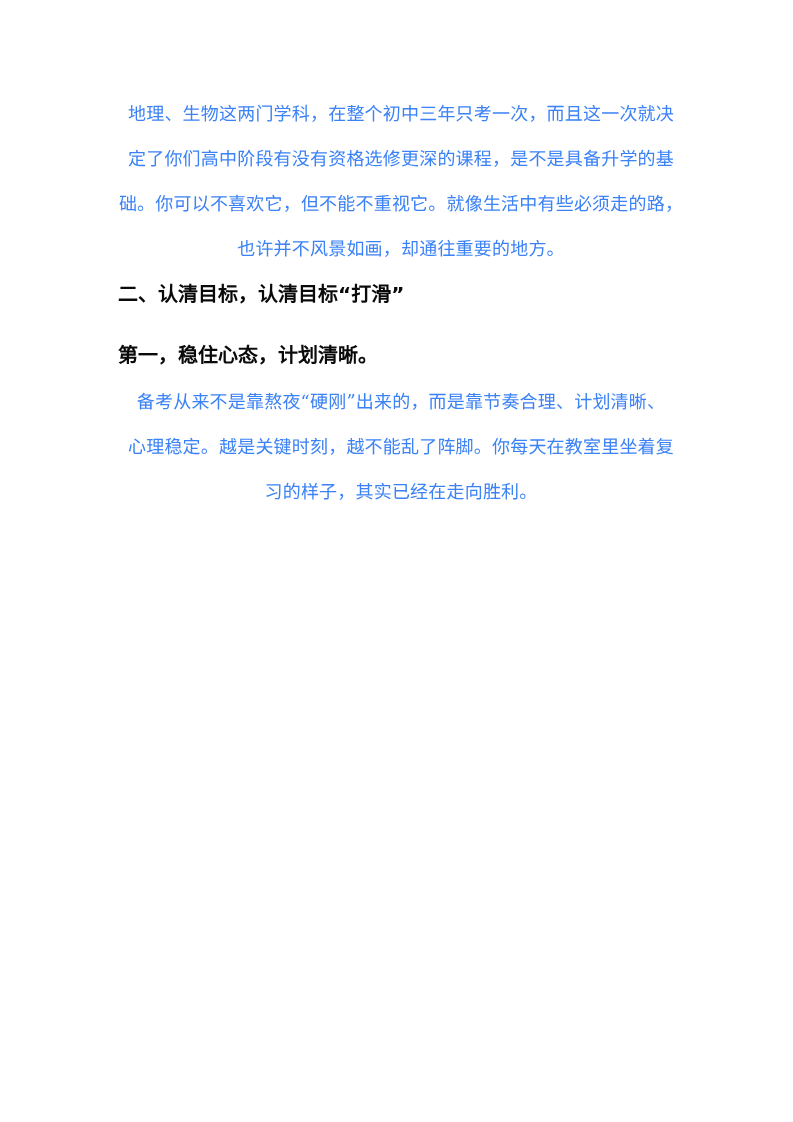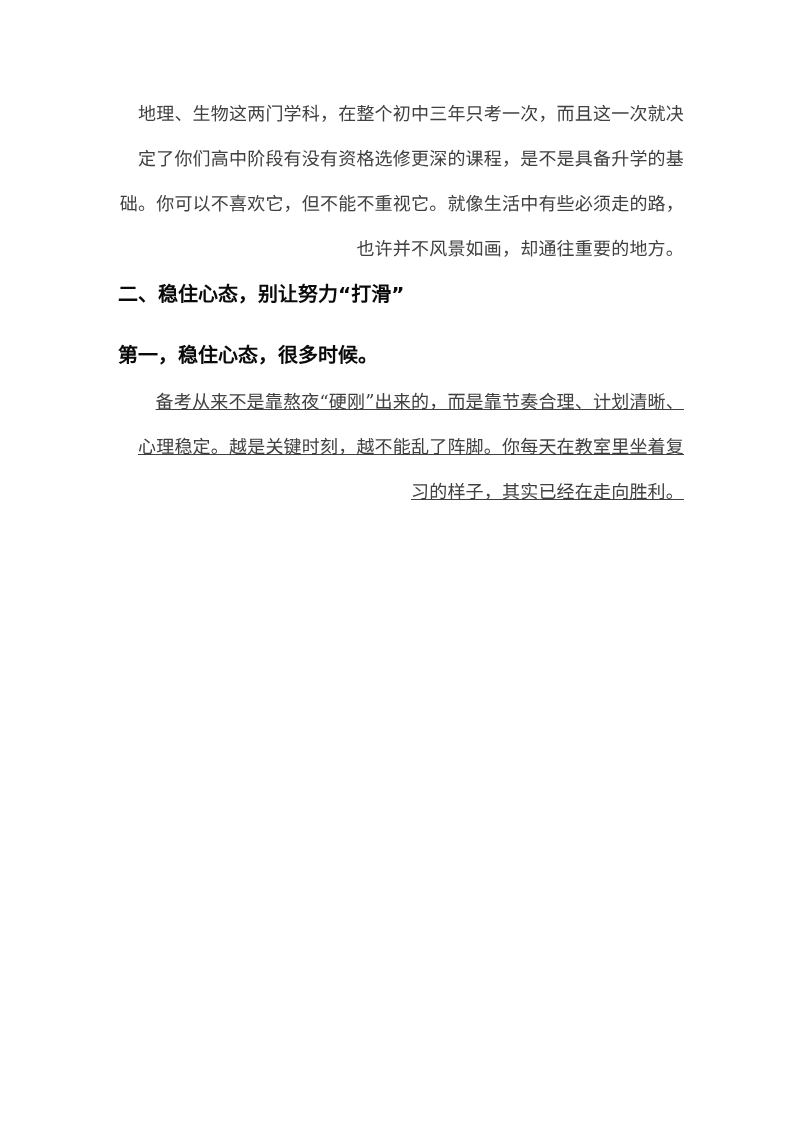--- a/index.html
+++ b/index.html
@@ -22,57 +22,57 @@
     top: 91px;
     width: 566px;
   }
   .para {
     margin: 0;
     font-size: 18px;
     line-height: 45px;
     letter-spacing: 0.2px;
     white-space: pre-line;
     overflow: hidden;
-    text-align: right;
-    color: #404040;
+    text-align: center;
+    color: #3b82f6;
   }
   .heading {
     margin: 0;
     font-family: "DejaVu Sans", "Liberation Sans", sans-serif;
     font-weight: bold;
     font-size: 20px;
     line-height: 45px;
     white-space: pre-line;
     overflow: hidden;
     color: #0a0a0a;
   }
   
   .block-p2 { margin-top: 12px; }
   .block-h2 { margin-top: 1px; }
   .block-p3 { margin-top: 2px; }
   .block-p4 { margin-top: 15px; }
   .block-h3 { margin-top: 16px; }
-  .block-p5 { margin-top: 1px; text-decoration: underline; }
+  .block-p5 { margin-top: 1px; }
 </style>
 </head>
 <body>
 
 <div class="page">
   <div class="content">
 
     <p class="para">地理、生物这两门学科，在整个初中三年只考一次，而且这一次就决
 定了你们高中阶段有没有资格选修更深的课程，是不是具备升学的基
 础。你可以不喜欢它，但不能不重视它。就像生活中有些必须走的路，
 也许并不风景如画，却通往重要的地方。</p>
 
 
-    <h2 class="heading block-h2">二、稳住心态，别让努力“打滑”</h2>
+    <h2 class="heading block-h2">二、认清目标，认清目标“打滑”</h2>
 
 
 
-    <h3 class="heading block-h3">第一，稳住心态，很多时候。</h3>
+    <h3 class="heading block-h3">第一，稳住心态，计划清晰。</h3>
 
     <p class="para block-p5">备考从来不是靠熬夜“硬刚”出来的，而是靠节奏合理、计划清晰、
 心理稳定。越是关键时刻，越不能乱了阵脚。你每天在教室里坐着复
 习的样子，其实已经在走向胜利。</p>
 
   </div>
 </div>
 
 </body></html>

